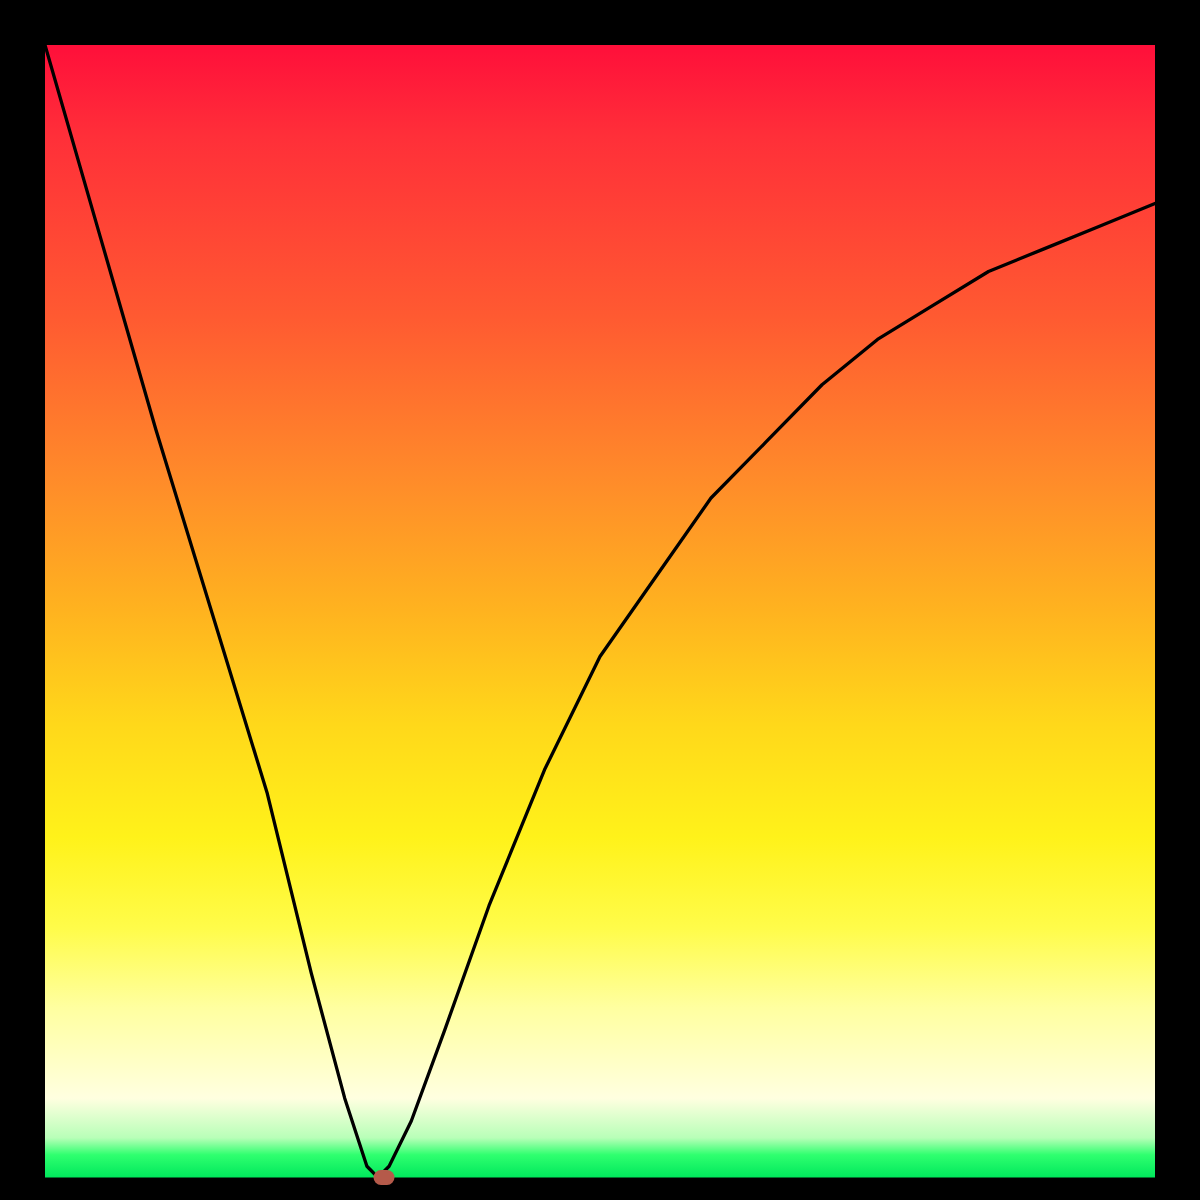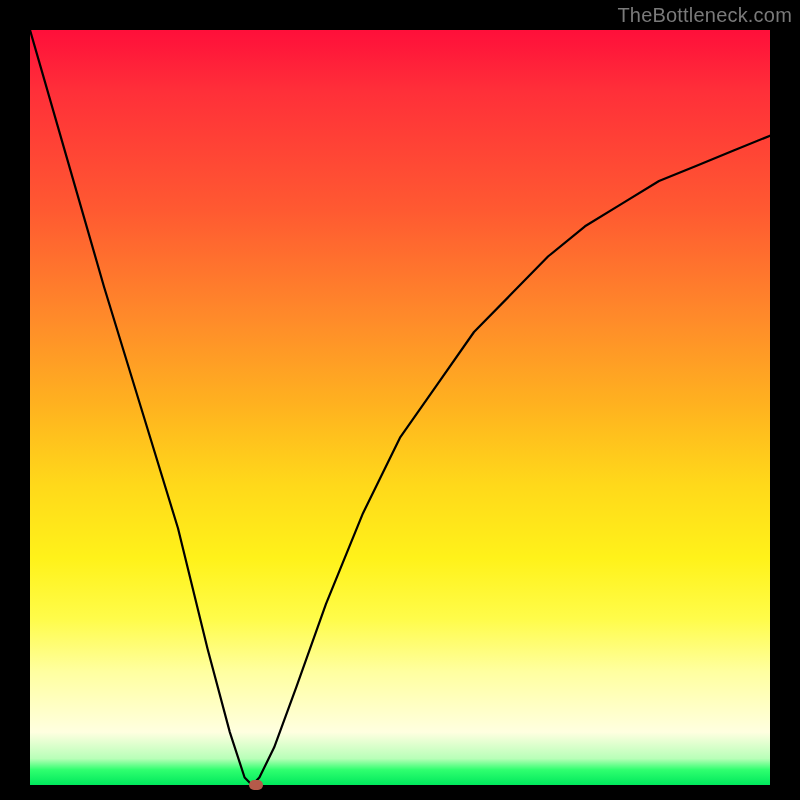--- a/index.html
+++ b/index.html
@@ -63,21 +63,20 @@
     font-size: 20px;
     letter-spacing: 0.2px;
     user-select: none;
   }
 </style>
 </head>
 <body>
 
 <div class="frame">
 
-  <div class="watermark">TheBottleneck.com</div>
 
   <div class="plot">
     <svg class="curve" viewBox="0 0 740 755" preserveAspectRatio="none">
       <path id="curve-path" fill="none" stroke="#000" stroke-width="2.2" stroke-linejoin="round" stroke-linecap="round" d="M0.0 0.0 L37.0 128.4 L74.0 256.7 L111.0 377.5 L148.0 498.3 L177.6 619.1 L199.8 702.1 L214.6 747.5 L222.0 755.0 L229.4 747.5 L244.2 717.3 L266.4 656.9 L296.0 573.8 L333.0 483.2 L370.0 407.7 L407.0 354.8 L444.0 302.0 L481.0 264.3 L518.0 226.5 L555.0 196.3 L592.0 173.6 L629.0 151.0 L666.0 135.9 L703.0 120.8 L740.0 105.7"></path>
     </svg>
     <div id="marker" class="marker" style="left: 225.7px; top: 755px;"></div>
   </div>
 
 </div>
 

